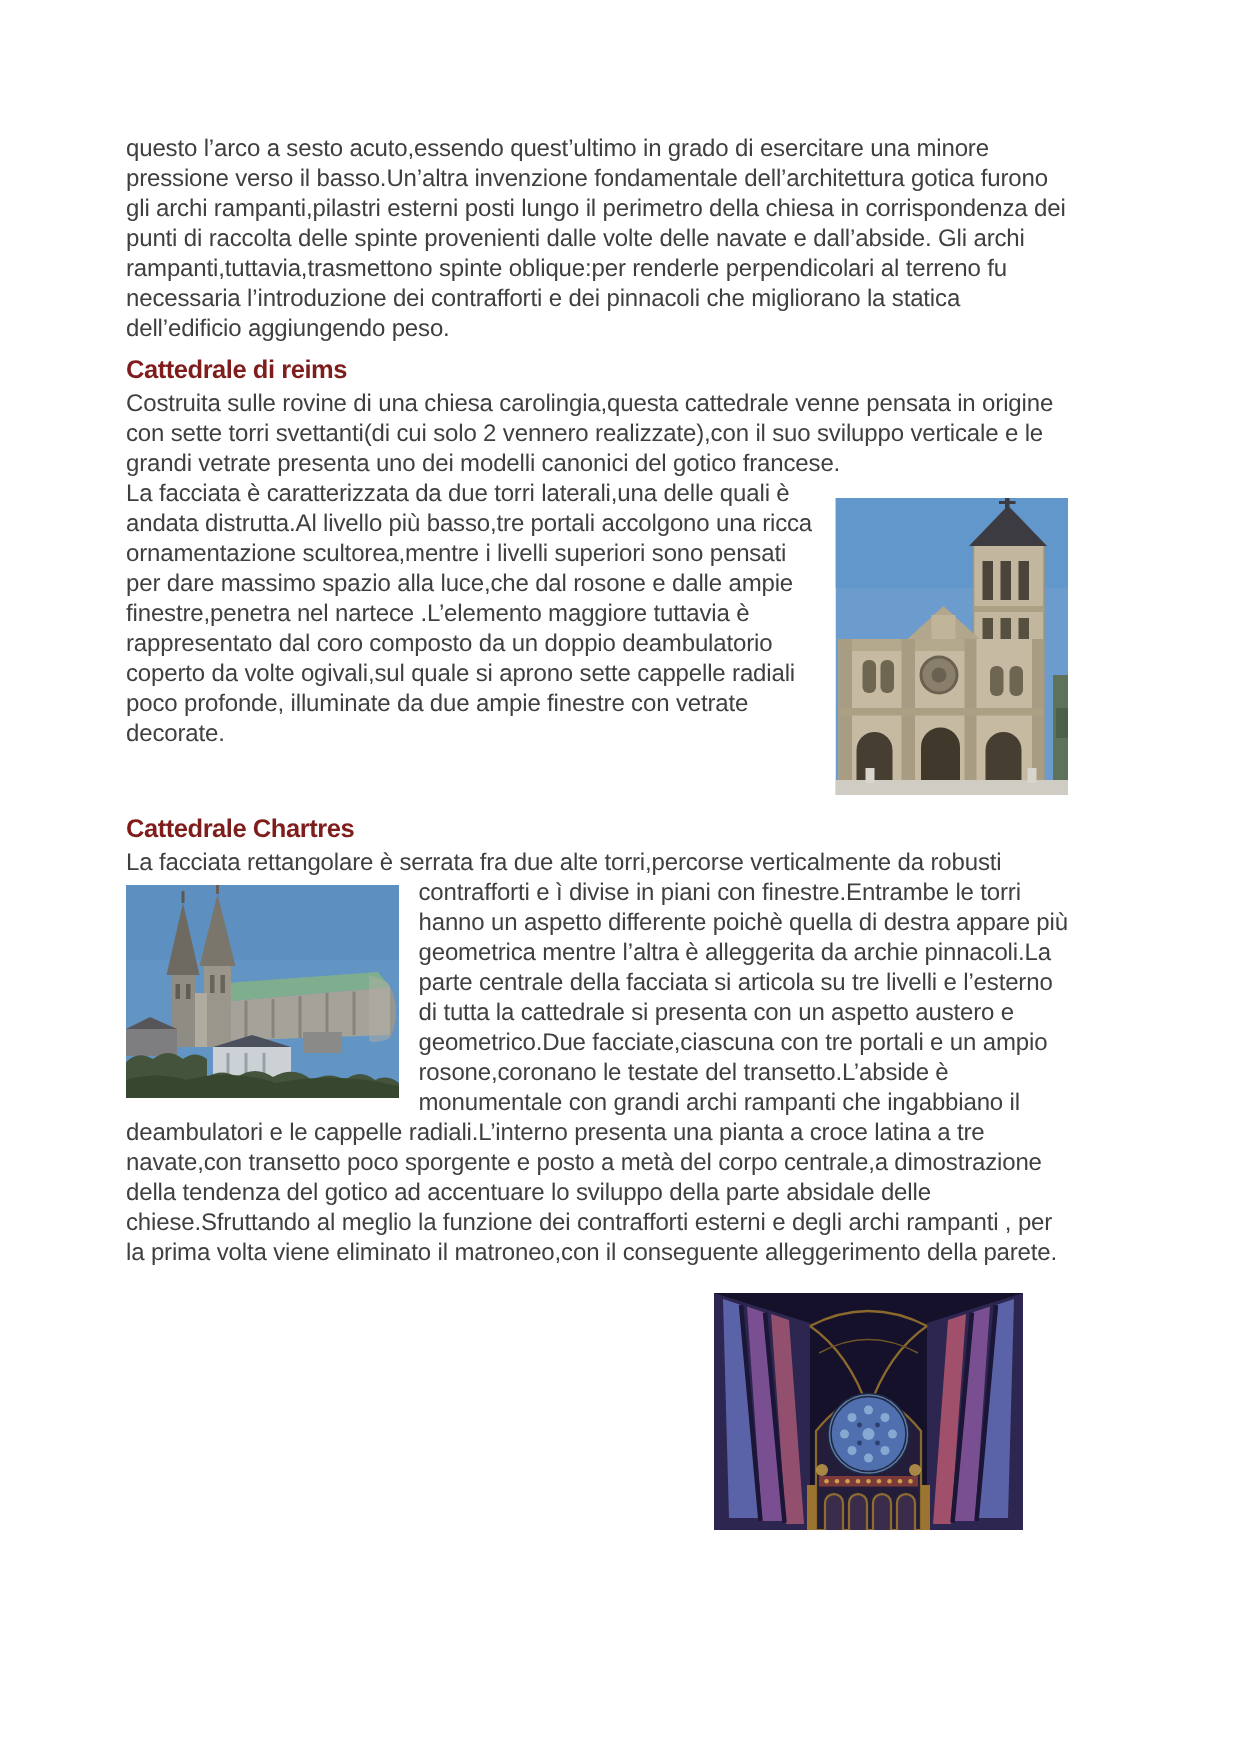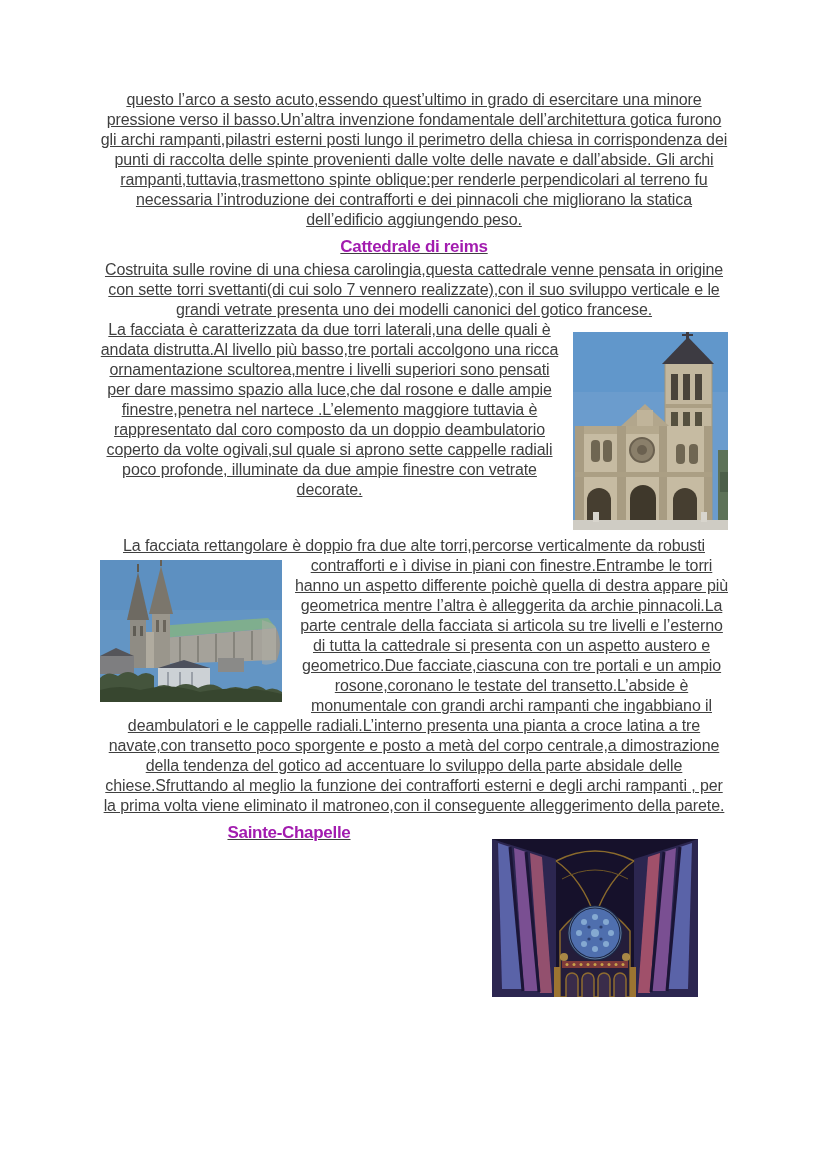--- a/index.html
+++ b/index.html
@@ -3,53 +3,52 @@
 <meta charset="utf-8">
 <style>
   html,body{margin:0;padding:0;background:#ffffff;}
   .page{
     position:relative;
     width:828px;height:1169px;
     background:#ffffff;
     overflow:hidden;
   }
   .content{
-    position:absolute;left:100px;top:90px;width:628px;
+    position:absolute;left:84px;top:90px;width:628px;
     font-family:"Liberation Sans",sans-serif;
     font-size:16px;line-height:20px;letter-spacing:-0.1px;
     color:#3f3f3f;
-    text-align:center;
-    text-decoration:underline;
+    text-align:left;
   }
   p{margin:0;}
   h2{
     font-family:"Liberation Sans",sans-serif;
     font-size:17px;line-height:20px;font-weight:bold;
     letter-spacing:-0.3px;
-    color:#a21caf;
+    color:#7f1d1d;
     margin:7px 0 3px 0;
   }
   section::after{content:"";display:block;clear:both;}
   .photo{display:block;}
   .photo svg{display:block;}
   .float-sd{float:right;width:155px;height:198px;margin:12px 0 6px 14px;}
   .float-ch{float:left;width:182px;height:142px;margin:4px 13px 6px 0;}
   .float-sc{float:right;width:206px;height:158px;margin:16px 30px 6px 14px;}
 </style>
 </head>
 <body>
 
 <div class="page">
   <main class="content">
 
     <p>questo l’arco a sesto acuto,essendo quest’ultimo in grado di esercitare una minore pressione verso il basso.Un’altra invenzione fondamentale dell’architettura gotica furono gli archi rampanti,pilastri esterni posti lungo il perimetro della chiesa in corrispondenza dei punti di raccolta delle spinte provenienti dalle volte delle navate e dall’abside. Gli archi rampanti,tuttavia,trasmettono spinte oblique:per renderle perpendicolari al terreno fu necessaria l’introduzione dei contrafforti e dei pinnacoli che migliorano la statica dell’edificio aggiungendo peso.</p>
 
     <section>
       <h2>Cattedrale di reims</h2>
-      <p>Costruita sulle rovine di una chiesa carolingia,questa cattedrale venne pensata in origine con sette torri svettanti(di cui solo 7 vennero realizzate),con il suo sviluppo verticale e le grandi vetrate presenta uno dei modelli canonici del gotico francese.</p>
+      <p>Costruita sulle rovine di una chiesa carolingia,questa cattedrale venne pensata in origine con sette torri svettanti(di cui solo 2 vennero realizzate),con il suo sviluppo verticale e le grandi vetrate presenta uno dei modelli canonici del gotico francese.</p>
     </section>
 
     <section>
       <span class="photo float-sd">
         <svg viewBox="0 0 155 198" width="155" height="198" aria-hidden="true">
           <rect width="155" height="198" fill="#6b9ccd"></rect>
           <rect width="155" height="60" fill="#6197cb"></rect>
 
           <rect x="92" y="30" width="47" height="160" fill="#c2b79e"></rect>
           <rect x="92" y="30" width="47" height="160" fill="none" stroke="#a2957b" stroke-width="1"></rect>
@@ -94,21 +93,22 @@
 
           <rect x="0" y="188" width="155" height="10" fill="#cfccc4"></rect>
           <rect x="20" y="180" width="6" height="10" fill="#d8d5cd"></rect>
           <rect x="128" y="180" width="6" height="10" fill="#d8d5cd"></rect>
         </svg>
       </span>
       <p>La facciata è caratterizzata da due torri laterali,una delle quali è andata distrutta.Al livello più basso,tre portali accolgono una ricca ornamentazione scultorea,mentre i livelli superiori sono pensati per dare massimo spazio alla luce,che dal rosone e dalle ampie finestre,penetra nel nartece .L’elemento maggiore tuttavia è rappresentato dal coro composto da un doppio deambulatorio coperto da volte ogivali,sul quale si aprono sette cappelle radiali poco profonde, illuminate da due ampie finestre con vetrate decorate.</p>
     </section>
 
     <section>
-      <p><span>La facciata rettangolare è doppio fra due alte torri,percorse verticalmente da </span><span class="photo float-ch">
+      <h2>Cattedrale Chartres</h2>
+      <p><span>La facciata rettangolare è serrata fra due alte torri,percorse verticalmente da </span><span class="photo float-ch">
         <svg viewBox="0 0 182 142" width="182" height="142" aria-hidden="true">
           <rect width="182" height="142" fill="#6395c4"></rect>
           <rect width="182" height="50" fill="#5d90c1"></rect>
 
           <polygon points="58,66 168,58 176,68 62,78" fill="#7fae8e"></polygon>
 
           <polygon points="62,78 176,68 176,100 62,104" fill="#a5a29a"></polygon>
           <line x1="80" y1="77" x2="80" y2="103" stroke="#86847c" stroke-width="2"></line>
           <line x1="98" y1="76" x2="98" y2="102" stroke="#86847c" stroke-width="2"></line>
           <line x1="116" y1="74" x2="116" y2="102" stroke="#86847c" stroke-width="2"></line>
@@ -210,17 +210,16 @@
             <path d="M106 158 v-18 a6 6 0 0 1 12 0 v18"></path>
             <path d="M122 158 v-18 a6 6 0 0 1 12 0 v18"></path>
           </g>
 
           <rect x="62" y="128" width="6" height="30" fill="#9c7432"></rect>
           <rect x="138" y="128" width="6" height="30" fill="#9c7432"></rect>
           <circle cx="72" cy="118" r="4" fill="#c9a24a" opacity="0.8"></circle>
           <circle cx="134" cy="118" r="4" fill="#c9a24a" opacity="0.8"></circle>
         </svg>
       </span>
-      <h2>Sainte-Chapelle</h2>
     </section>
 
   </main>
 </div>
 
 </body></html>

